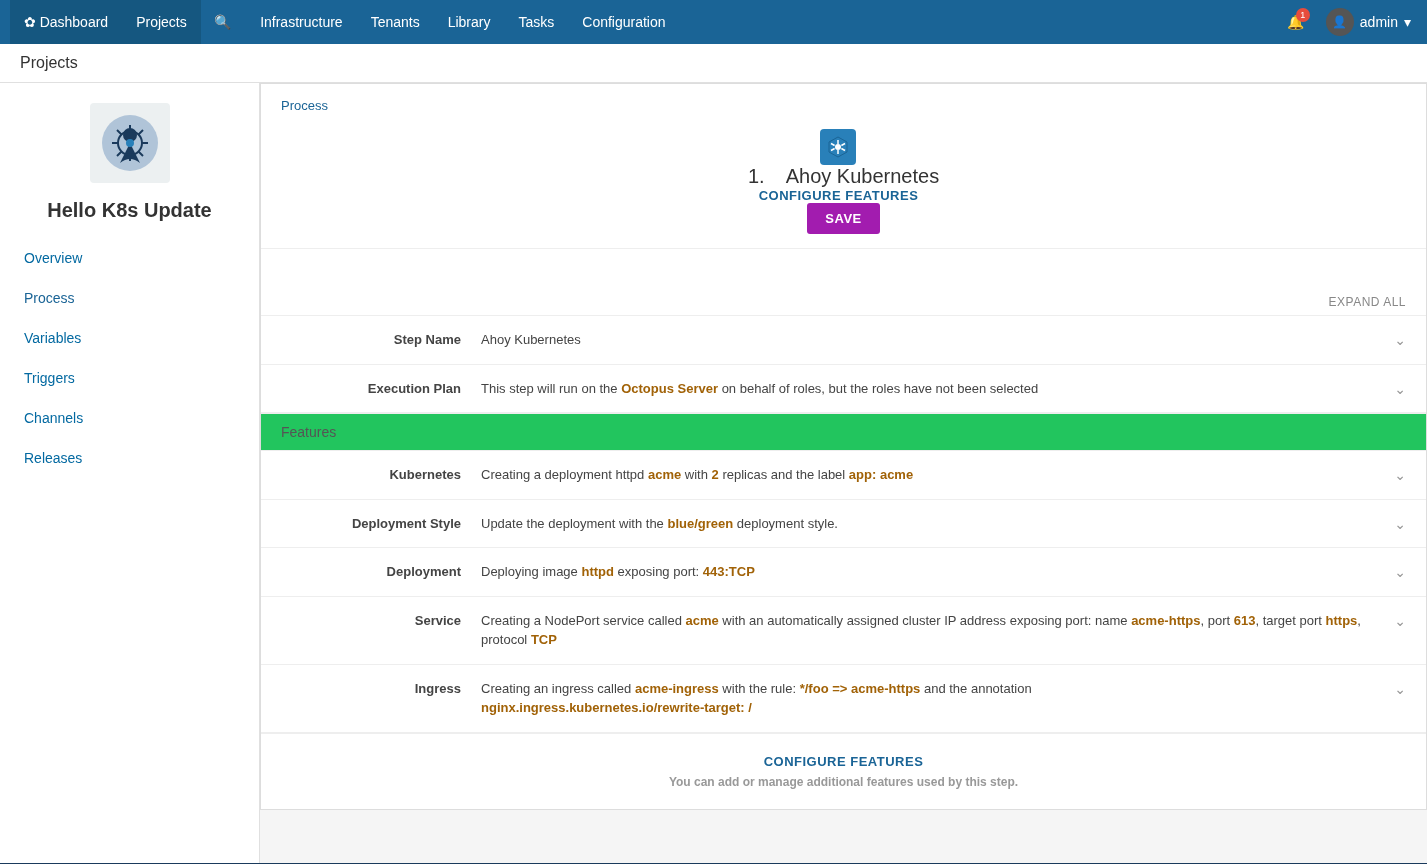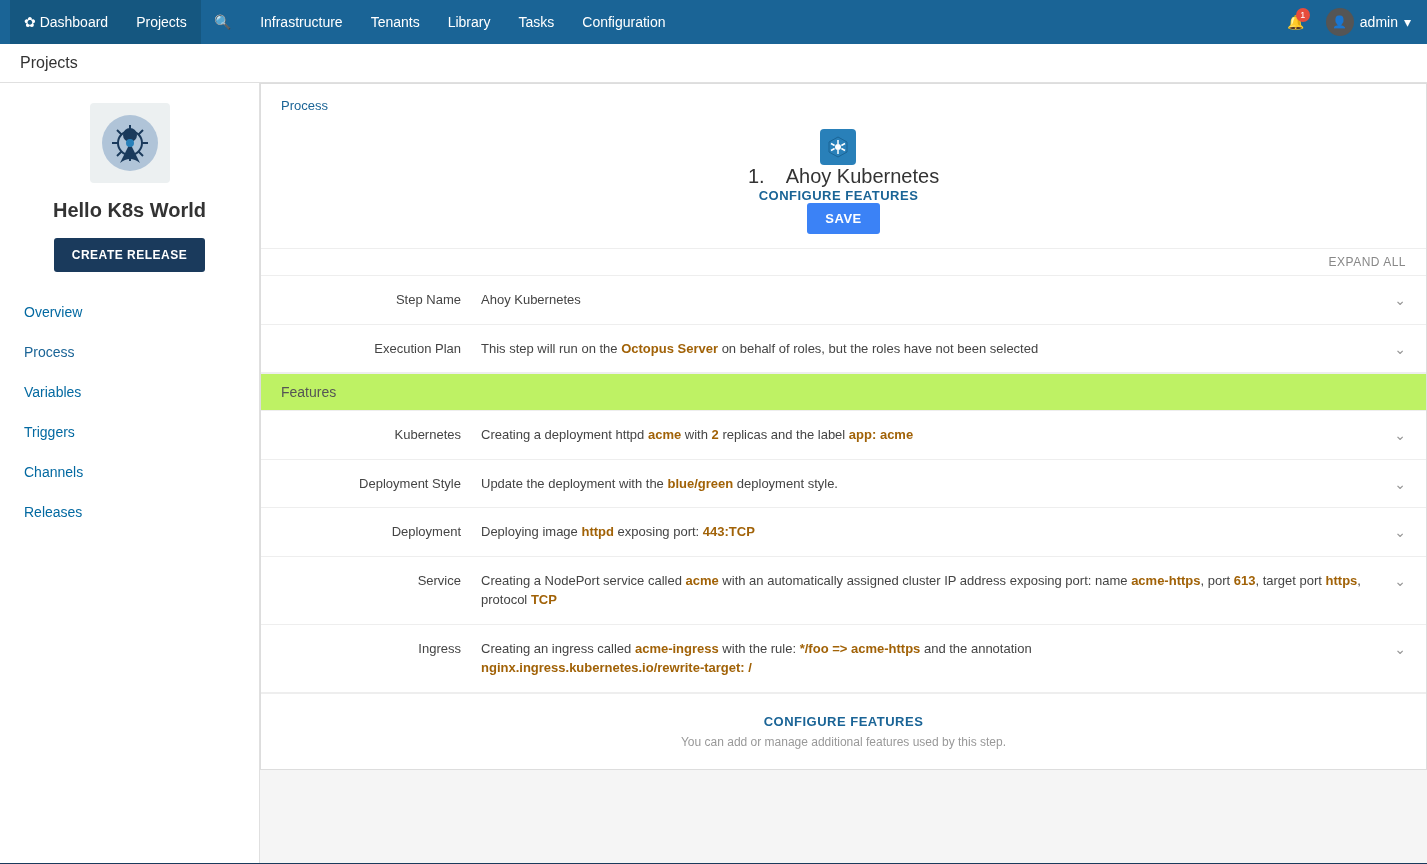--- a/index.html
+++ b/index.html
@@ -183,38 +183,39 @@
       background: none;
       border: none;
       font-size: 13px;
       font-weight: bold;
       letter-spacing: 0.5px;
       text-transform: uppercase;
       cursor: pointer;
       margin-right: 10px;
     }
     .save-btn {
-      background: #3b82f6;
+      background: #a21caf;
       color: white;
       border: none;
       padding: 8px 18px;
       border-radius: 3px;
       font-size: 13px;
       font-weight: bold;
       letter-spacing: 0.5px;
       text-transform: uppercase;
       cursor: pointer;
     }
     .expand-all-bar {
       display: flex;
       justify-content: flex-end;
       padding: 6px 20px;
       font-size: 12px;
       color: #888;
       border-bottom: 1px solid #eee;
+      margin-top: 40px;
     }
     .expand-all-btn {
       background: none;
       border: none;
       font-size: 12px;
       color: #888;
       cursor: pointer;
       text-transform: uppercase;
       letter-spacing: 0.5px;
     }
@@ -222,21 +223,21 @@
       display: flex;
       align-items: flex-start;
       padding: 14px 20px;
       border-bottom: 1px solid #eee;
     }
     .detail-row:last-child { border-bottom: none; }
     .detail-label {
       width: 200px;
       min-width: 200px;
       text-align: right;
-      font-weight: normal;
+      font-weight: bold;
       color: #444;
       font-size: 13px;
       padding-right: 20px;
       padding-top: 2px;
     }
     .detail-value {
       flex: 1;
       color: #444;
       font-size: 13px;
       line-height: 1.5;
@@ -245,21 +246,21 @@
     .detail-chevron {
       color: #999;
       font-size: 14px;
       padding-left: 10px;
       cursor: pointer;
       padding-top: 2px;
     }
 
     
     .features-header {
-      background: #bef264;
+      background: #22c55e;
       padding: 10px 20px;
       font-size: 14px;
       font-weight: 500;
       color: #555;
       border-bottom: 1px solid #eee;
       border-top: 1px solid #eee;
     }
 
     
     .configure-features-bottom {
@@ -275,20 +276,21 @@
       font-weight: bold;
       letter-spacing: 0.5px;
       text-transform: uppercase;
       cursor: pointer;
       display: block;
       margin: 0 auto 6px;
     }
     .configure-features-bottom-desc {
       font-size: 12px;
       color: #999;
+      font-weight: bold;
     }
 
     
     .bottom-bar {
       background: #1a3a5c;
       height: 36px;
       display: flex;
       align-items: center;
       justify-content: flex-end;
       padding: 0 16px;
@@ -358,22 +360,21 @@
         <line x1="30" y1="18" x2="30" y2="12" stroke="#1a3a5c" stroke-width="2"></line>
         <line x1="30" y1="42" x2="30" y2="48" stroke="#1a3a5c" stroke-width="2"></line>
         <line x1="18" y1="30" x2="12" y2="30" stroke="#1a3a5c" stroke-width="2"></line>
         <line x1="42" y1="30" x2="48" y2="30" stroke="#1a3a5c" stroke-width="2"></line>
         <line x1="21.5" y1="21.5" x2="17" y2="17" stroke="#1a3a5c" stroke-width="2"></line>
         <line x1="38.5" y1="38.5" x2="43" y2="43" stroke="#1a3a5c" stroke-width="2"></line>
         <line x1="38.5" y1="21.5" x2="43" y2="17" stroke="#1a3a5c" stroke-width="2"></line>
         <line x1="21.5" y1="38.5" x2="17" y2="43" stroke="#1a3a5c" stroke-width="2"></line>
       </svg>
     </div>
-    <div class="project-title">Hello K8s World</div>
-    <button class="create-release-btn">CREATE RELEASE</button>
+    <div class="project-title">Hello K8s Update</div>
     <nav class="sidebar-nav">
       <a class="sidebar-nav-item">Overview</a>
       <a class="sidebar-nav-item active">Process</a>
       <a class="sidebar-nav-item">Variables</a>
       <a class="sidebar-nav-item">Triggers</a>
       <a class="sidebar-nav-item">Channels</a>
       <a class="sidebar-nav-item">Releases</a>
     </nav>
   </div>
 

